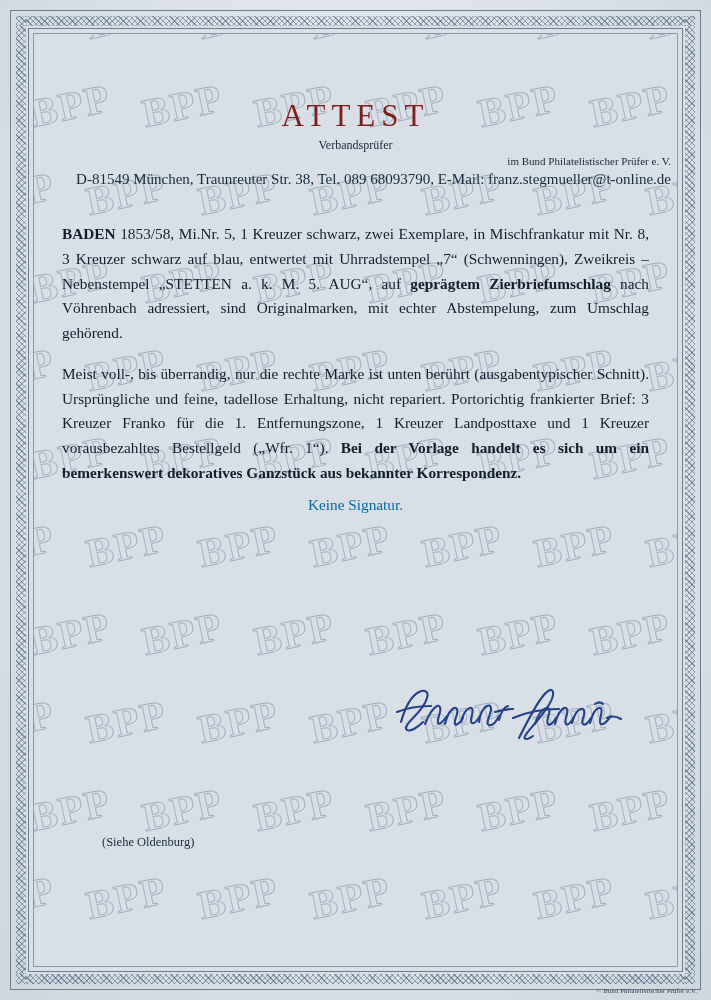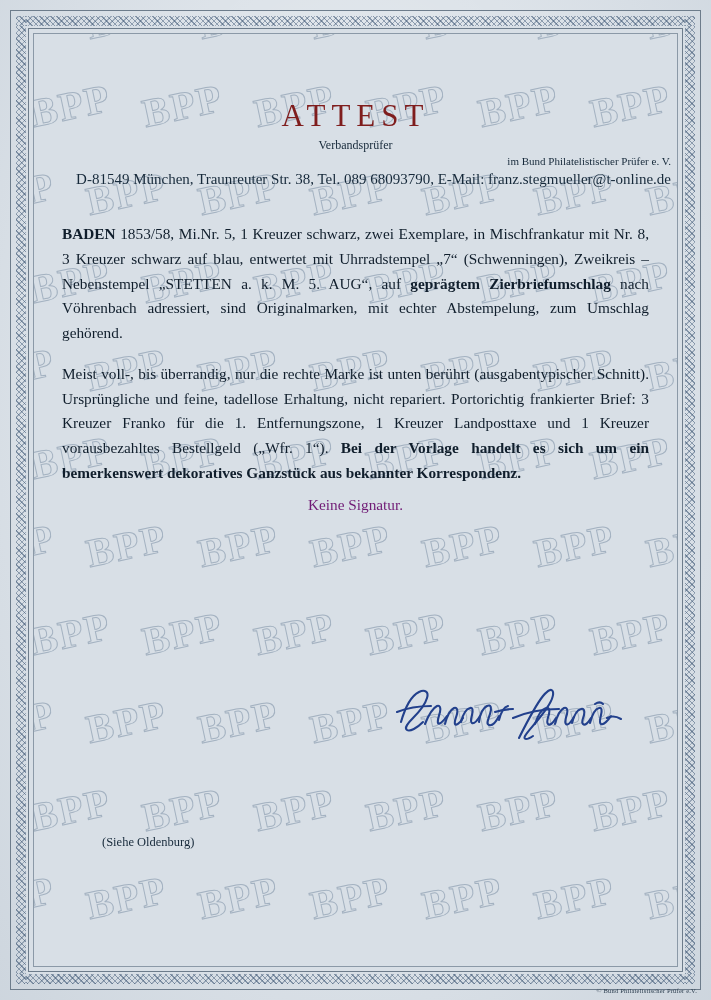--- a/index.html
+++ b/index.html
@@ -183,21 +183,21 @@
   }
   .body-text.p2 {
     margin-top: 16px;
   }
   .b { font-weight: bold; }
 
   .no-signature {
     text-align: center;
     font-size: 15.3px;
     margin-top: 10px;
-    color: #701a75;
+    color: #0369a1;
   }
 
   
   .signature {
     position: absolute;
     left: 355px;
     top: 638px;
     width: 230px;
     height: 70px;
   }

